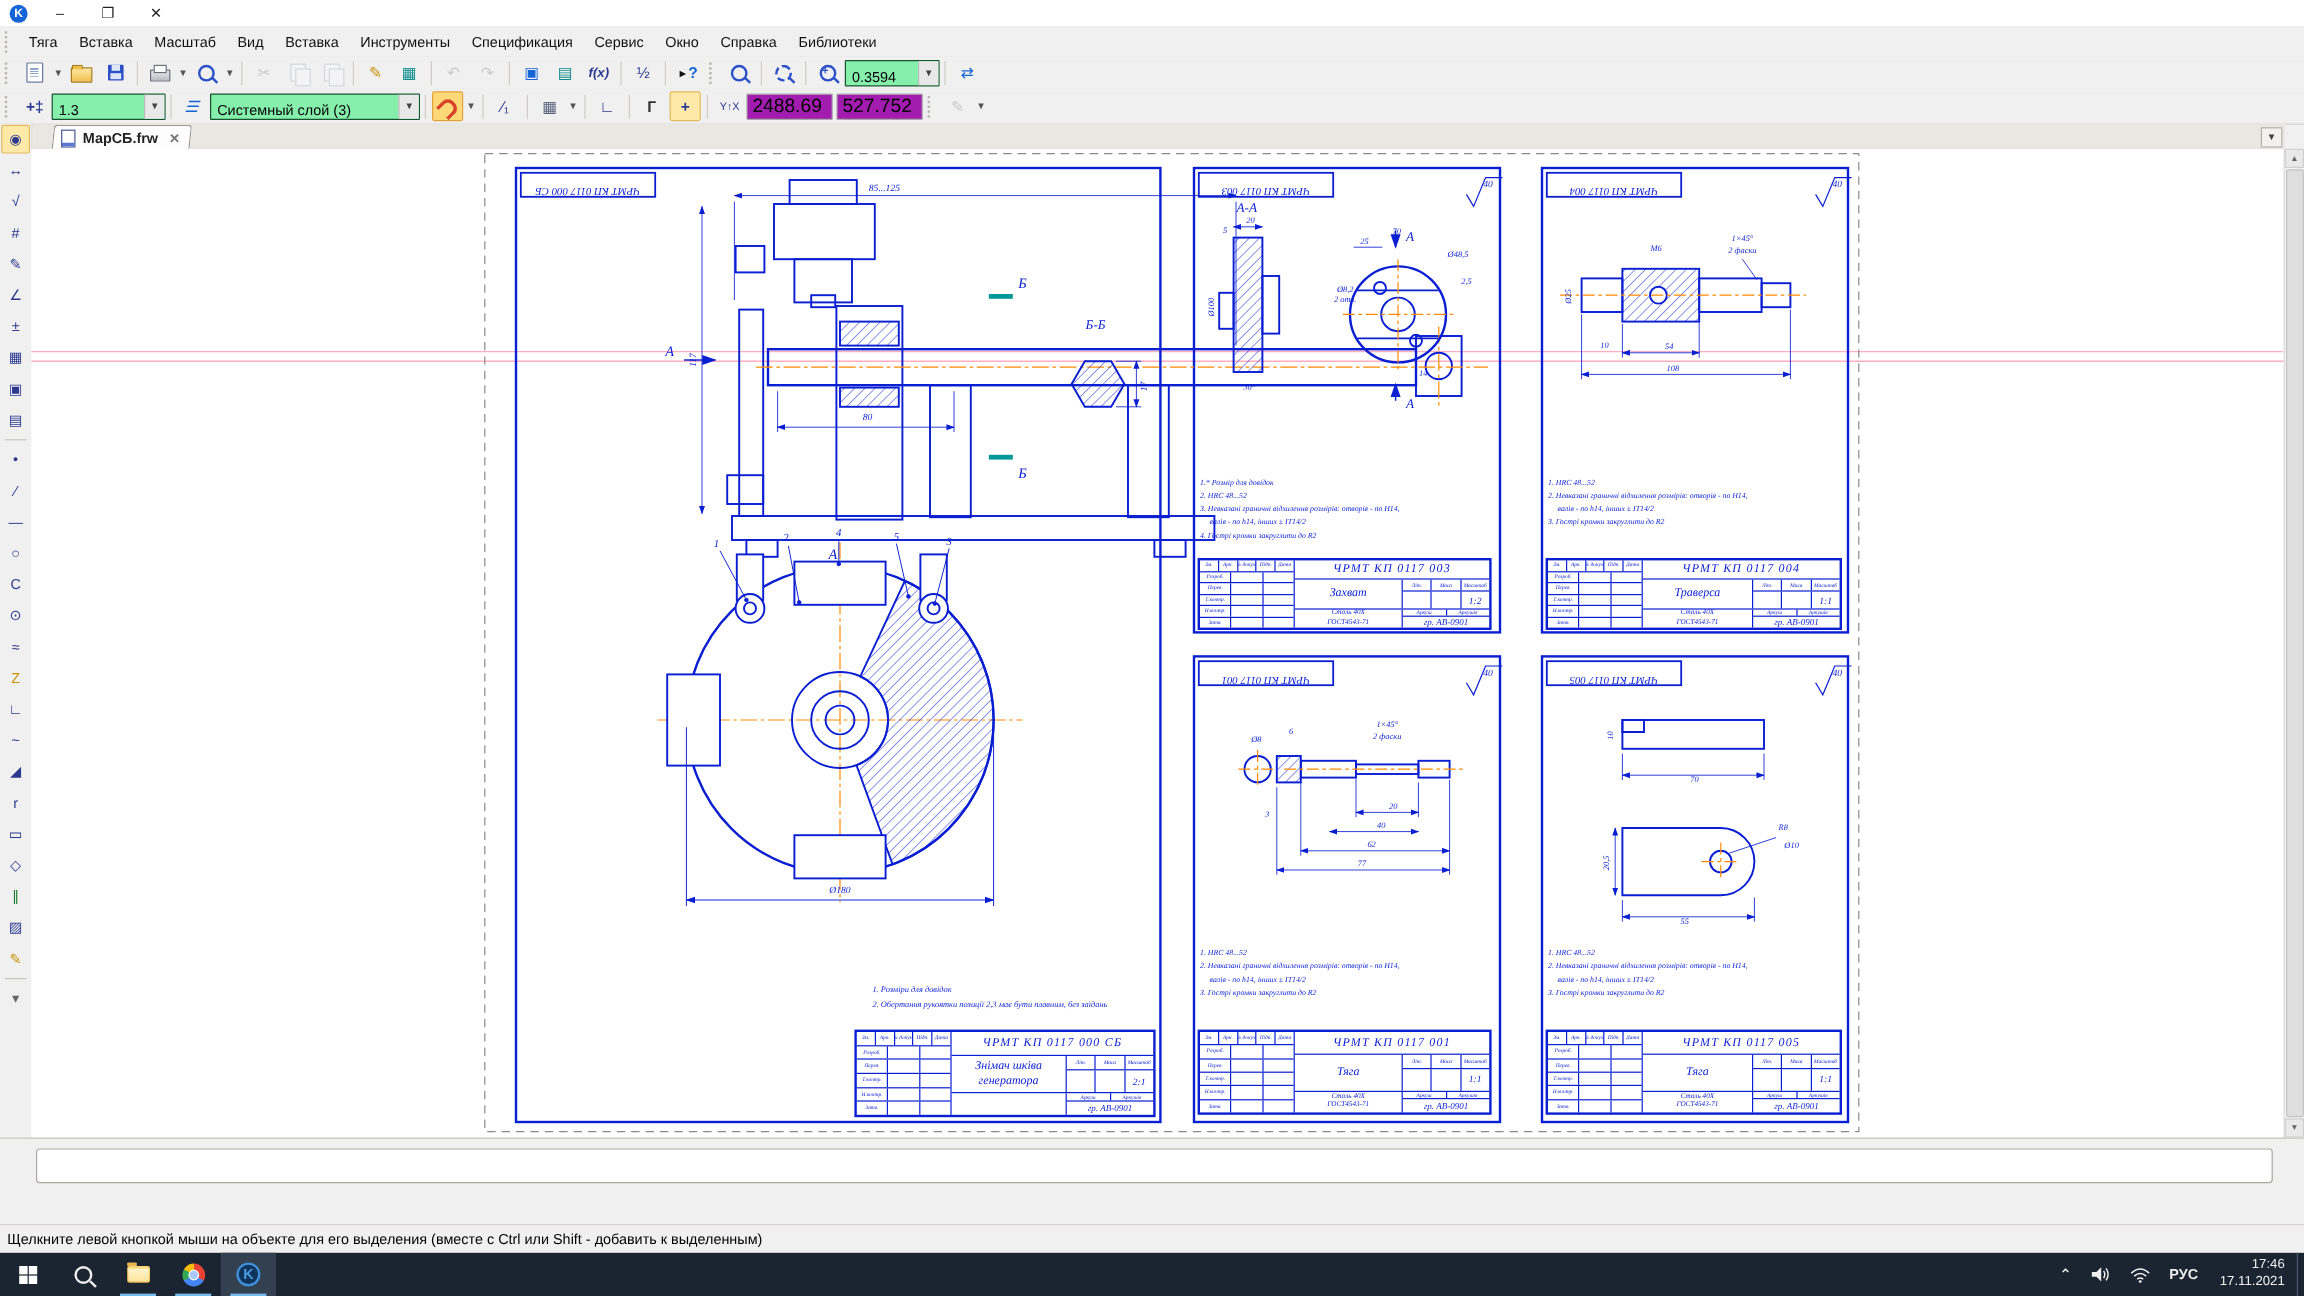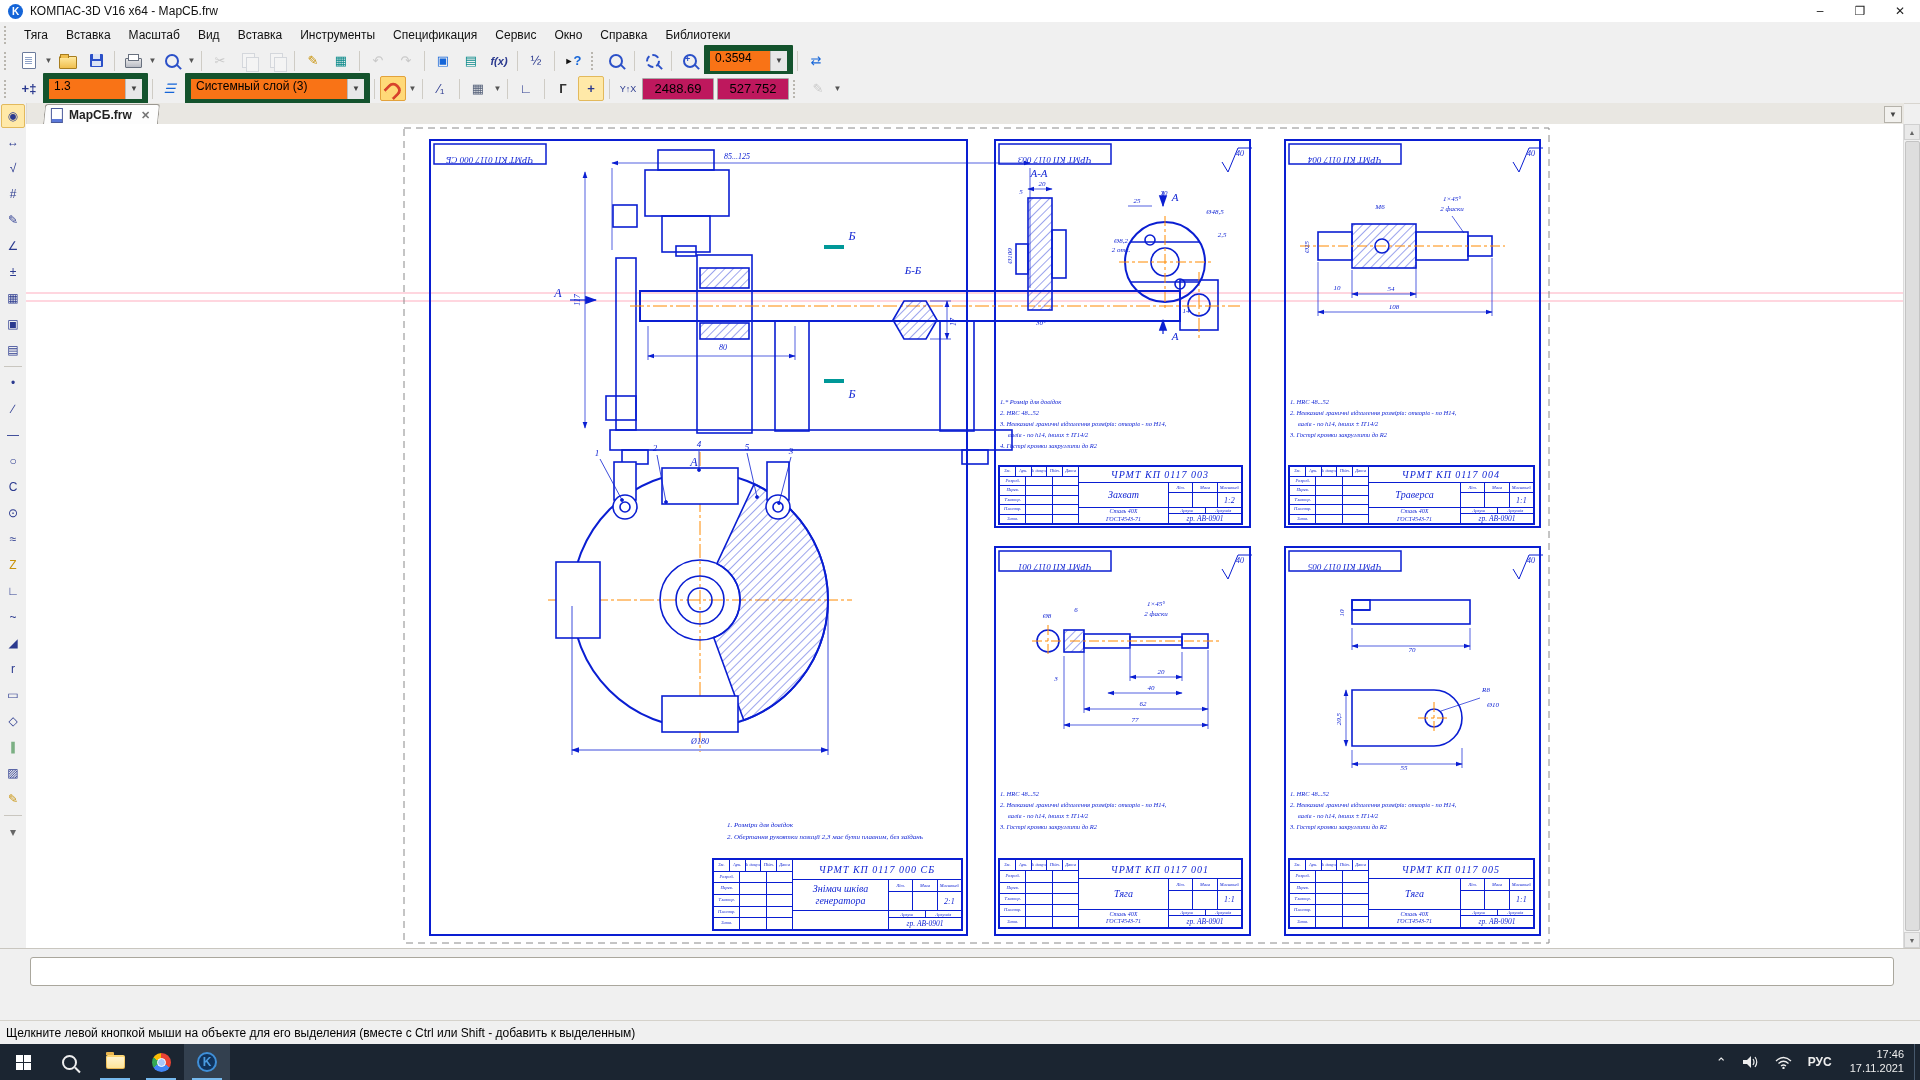--- a/index.html
+++ b/index.html
@@ -21,26 +21,26 @@
     display:flex;align-items:center;border-bottom:1px solid #e2e0dc;}
   #toolbar2{position:absolute;left:0;top:74px;width:1920px;height:29px;background:#f0f0f0;
     display:flex;align-items:center;border-bottom:1px solid #d8d5cf;}
   .tbtn{width:24px;height:23px;display:flex;align-items:center;justify-content:center;
     border:1px solid transparent;border-radius:2px;margin:0 1px;font-size:13px;color:#2b3a8f;}
   .tbtn.dis{color:#a9a9a9;opacity:.55;}
   .tbtn.orange{background:#ffd978;border:1px solid #e2a23c;}
   .tbtn.yellow{background:#ffe9a8;border:1px solid #e2b95c;}
   .dd{width:11px;height:23px;display:flex;align-items:center;justify-content:center;font-size:8px;color:#555;}
   .sep{width:1px;height:20px;background:#cfccc5;margin:0 4px;}
-  .combo{height:20px;background:#f97316;border:6px solid #14532d;display:flex;align-items:flex-start;
+  .combo{height:20px;background:#86efac;border:1px solid #14532d;display:flex;align-items:flex-end;
     font-size:12px;color:#000;padding-left:5px;border-radius:1px;}
   .combo .arrow{margin-left:auto;width:16px;height:100%;background:#e8e8e8;border-left:1px solid #bbb;
     display:flex;align-items:center;justify-content:center;font-size:8px;color:#444;}
-  .field{height:20px;width:62px;background:#be185d;border:1px solid #a8a8a8;font-size:13px;
-    display:flex;align-items:center;padding:0 4px;border-radius:1px;justify-content:center;}
+  .field{height:20px;width:62px;background:#a21caf;border:1px solid #a8a8a8;font-size:16px;
+    display:flex;align-items:center;padding:0 4px;border-radius:1px;}
   
   .ic-page{width:12px;height:15px;background:#fff;border:1px solid #6b7b9c;border-radius:1px;
     box-shadow:inset 0 3px 0 #fff,inset 0 -2px 0 #fff;position:relative;}
   .ic-page::after{content:"";position:absolute;left:2px;top:3px;width:7px;height:8px;
     background:repeating-linear-gradient(#fff 0 1px,#8fa3c8 1px 2px);}
   .ic-folder{width:16px;height:11px;background:linear-gradient(#ffe9a0,#f0bf4e);border:1px solid #a87d1e;
     border-radius:1px;position:relative;margin-top:3px;}
   .ic-folder::before{content:"";position:absolute;left:0;top:-3px;width:7px;height:3px;
     background:#f0bf4e;border:1px solid #a87d1e;border-bottom:none;border-radius:1px 1px 0 0;}
   .ic-save{width:13px;height:13px;background:#2b50c8;position:relative;border-radius:1px;}
@@ -144,21 +144,20 @@
   #tray{margin-left:auto;display:flex;align-items:center;color:#eee;height:36px;}
   .tray-item{margin:0 8px;font-size:13px;display:flex;align-items:center;}
   #clock{font-size:11px;text-align:right;line-height:1.25;margin:0 10px;}
   #desk-sliver{width:5px;height:36px;border-left:1px solid #46586c;}
 </style>
 </head>
 <body>
 
 <div id="titlebar">
   <div class="app-ico">K</div>
-  <div class="wincaption">КОМПАС-3D V16  x64 - МарСБ.frw</div>
   <div class="winbtn">–</div>
   <div class="winbtn">❐</div>
   <div class="winbtn">✕</div>
 </div>
 
 <div id="menubar">
   <div class="grip"></div>
 <div class="menu-item">Тяга</div>
     <div class="menu-item">Вставка</div>
     <div class="menu-item">Масштаб</div>

